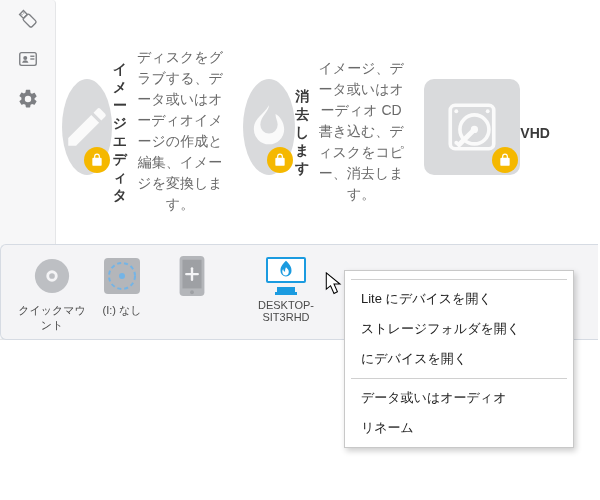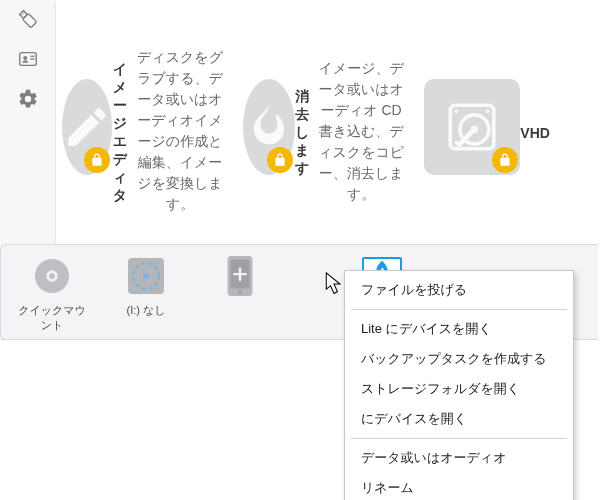--- a/index.html
+++ b/index.html
@@ -85,21 +85,20 @@
     position: absolute;
     left: 0; top: 244px;
     width: 598px;
     height: 96px;
     background: #f4f4f6;
     border: 1px solid #d6dbe3;
     border-right: none;
     border-radius: 6px 0 0 6px;
     display: flex;
     align-items: flex-start;
-    gap: 24px;
     padding: 10px 16px;
   }
   .bb-item {
     display: flex;
     flex-direction: column;
     align-items: center;
     width: 70px;
     font-size: 11px;
     color: #4a4a4a;
     text-align: center;
@@ -292,24 +291,22 @@
       <div class="monitor-stand"></div>
       <div class="monitor-base"></div>
     </div>
     <span>DESKTOP-</span>
     <span>SIT3RHD</span>
   </div>
 
 </div>
 
 <div class="context-menu">
-  <div class="menu-item">ファイルを投げる</div>
   <div class="menu-sep"></div>
   <div class="menu-item">Lite にデバイスを開く</div>
-  <div class="menu-item">バックアップタスクを作成する</div>
   <div class="menu-item">ストレージフォルダを開く</div>
   <div class="menu-item">にデバイスを開く</div>
   <div class="menu-sep"></div>
   <div class="menu-item">データ或いはオーディオ</div>
   <div class="menu-item">リネーム</div>
 
 </div>
 
 <svg class="cursor" viewBox="0 0 20 28">
     <path fill="#fff" stroke="#000" stroke-width="1.2" d="M1 1 L1 20 L6 16 L10 25 L14 23 L10 14 L17 14 Z"></path>

